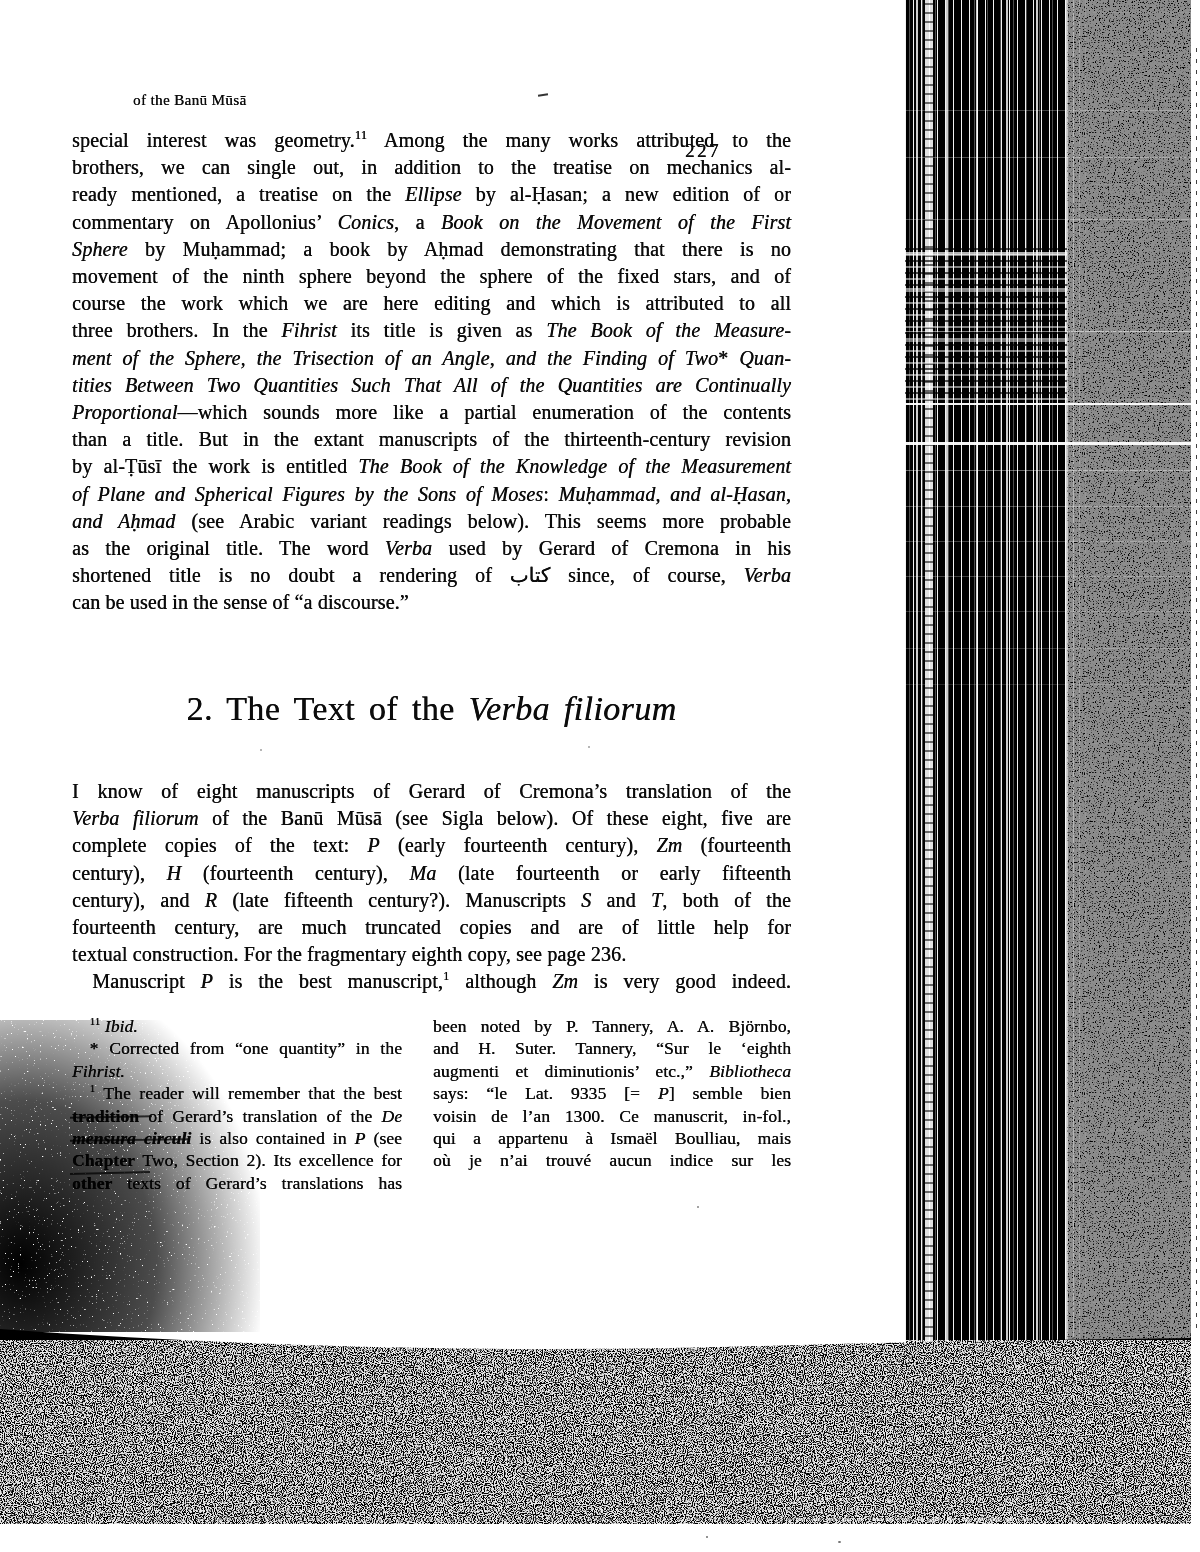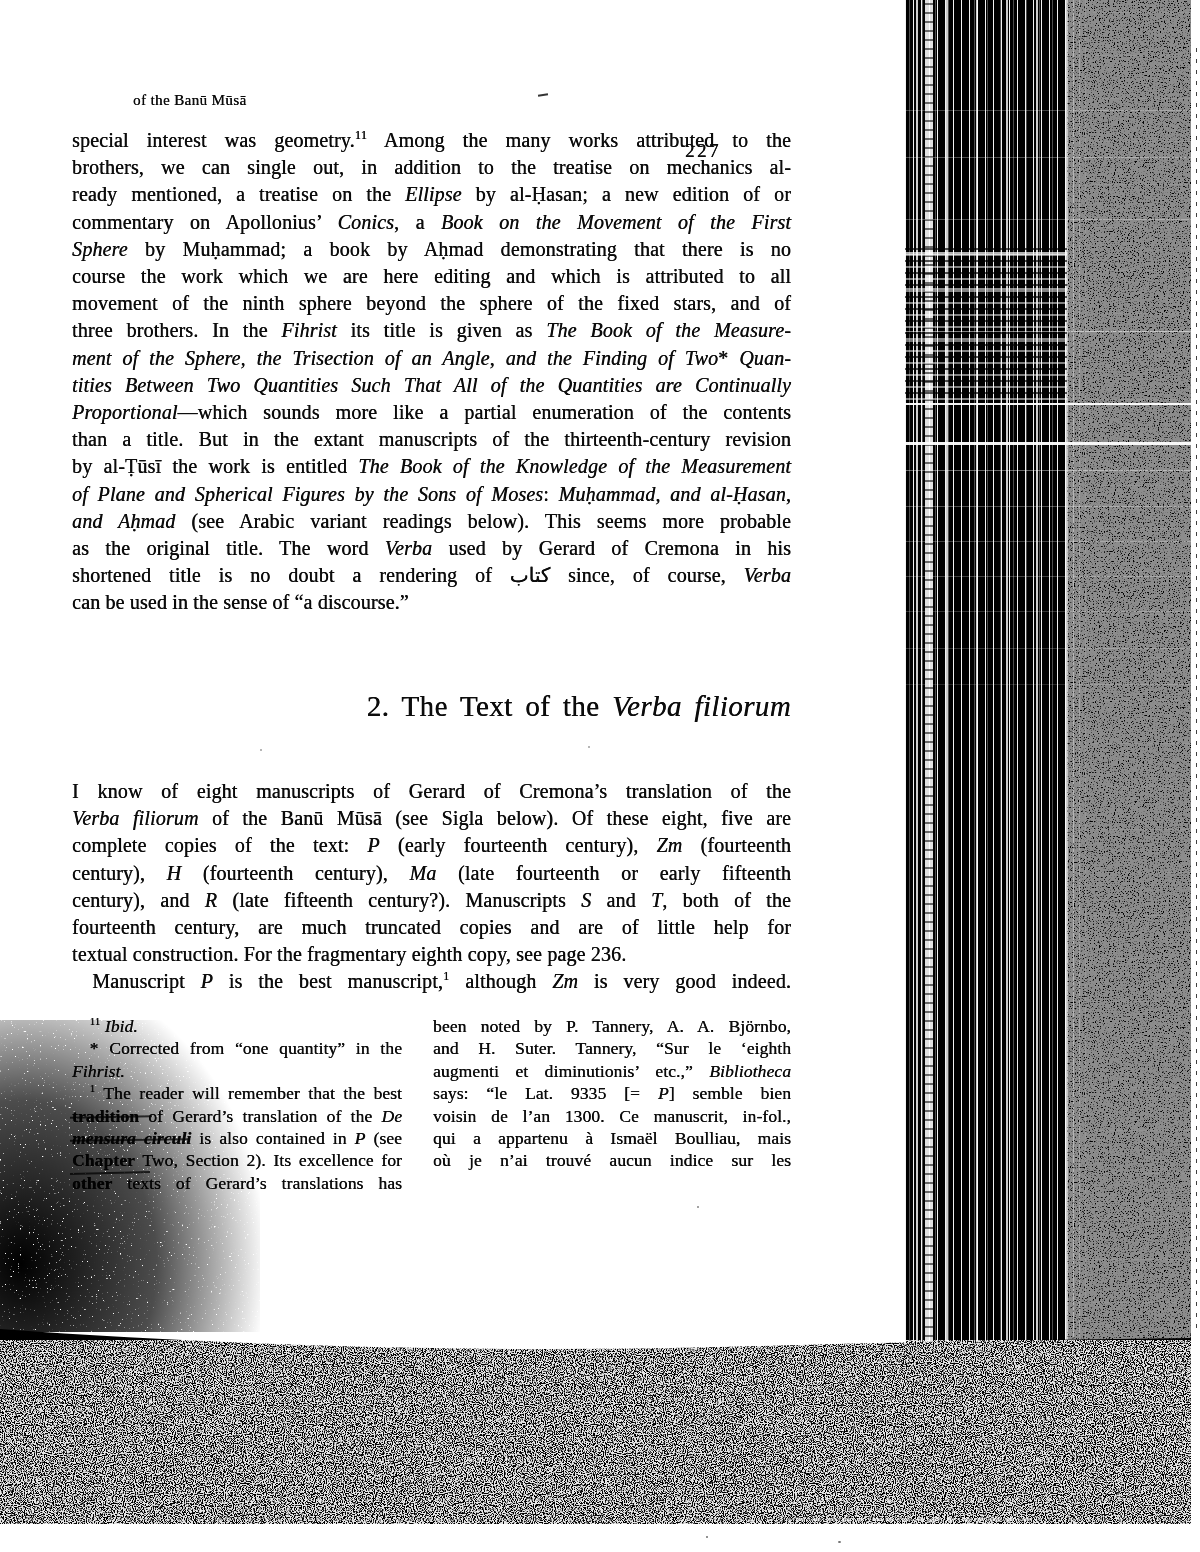--- a/index.html
+++ b/index.html
@@ -34,21 +34,21 @@
   #para2{top:778px;}
   .line{
     text-align:justify;
     text-align-last:justify;
     text-justify:inter-word;
     white-space:normal;
   }
   .line.noj{text-align-last:auto;}
   .section-heading{
     position:absolute;left:72px;top:690px;width:719px;
-    font-size:29px;text-align:right;word-spacing:5px;
+    font-size:34px;text-align:center;word-spacing:5px;
     letter-spacing:.4px;
     text-shadow:.35px 0 0 currentColor;
   }
   .footnotes{
     position:absolute;left:72px;top:1015px;width:719px;
     display:flex;gap:31px;
     font-size:17.5px;line-height:22.4px;
     text-shadow:.3px 0 0 currentColor;
   }
   .fn-col-left{width:330px;}
@@ -123,22 +123,22 @@
   <div class="running-header">of the Banū Mūsā</div>
   <div class="page-number">227</div>
   <div class="dash-artifact"></div>
 
   <div id="para1" class="body-block">
       <div class="line">special interest was geometry.<sup>11</sup> Among the many works attributed to the</div>
       <div class="line">brothers, we can single out, in addition to the treatise on mechanics al-</div>
       <div class="line">ready mentioned, a treatise on the <i>Ellipse</i> by al-Ḥasan; a new edition of or</div>
       <div class="line">commentary on Apollonius’ <i>Conics</i>, a <i>Book on the Movement of the First</i></div>
       <div class="line"><i>Sphere</i> by Muḥammad; a book by Aḥmad demonstrating that there is no</div>
+      <div class="line">movement of the ninth sphere beyond the sphere of the fixed stars, and of</div>
       <div class="line">course the work which we are here editing and which is attributed to all</div>
-      <div class="line">movement of the ninth sphere beyond the sphere of the fixed stars, and of</div>
       <div class="line">three brothers. In the <i>Fihrist</i> its title is given as <i>The Book of the Measure-</i></div>
       <div class="line"><i>ment of the Sphere, the Trisection of an Angle, and the Finding of Two</i>* <i>Quan-</i></div>
       <div class="line"><i>tities Between Two Quantities Such That All of the Quantities are Continually</i></div>
       <div class="line"><i>Proportional</i>—which sounds more like a partial enumeration of the contents</div>
       <div class="line">than a title. But in the extant manuscripts of the thirteenth-century revision</div>
       <div class="line">by al-Ṭūsī the work is entitled <i>The Book of the Knowledge of the Measurement</i></div>
       <div class="line"><i>of Plane and Spherical Figures by the Sons of Moses</i>: <i>Muḥammad, and al-Ḥasan,</i></div>
       <div class="line"><i>and Aḥmad</i> (see Arabic variant readings below). This seems more probable</div>
       <div class="line">as the original title. The word <i>Verba</i> used by Gerard of Cremona in his</div>
       <div class="line">shortened title is no doubt a rendering of كتاب since, of course, <i>Verba</i></div>

